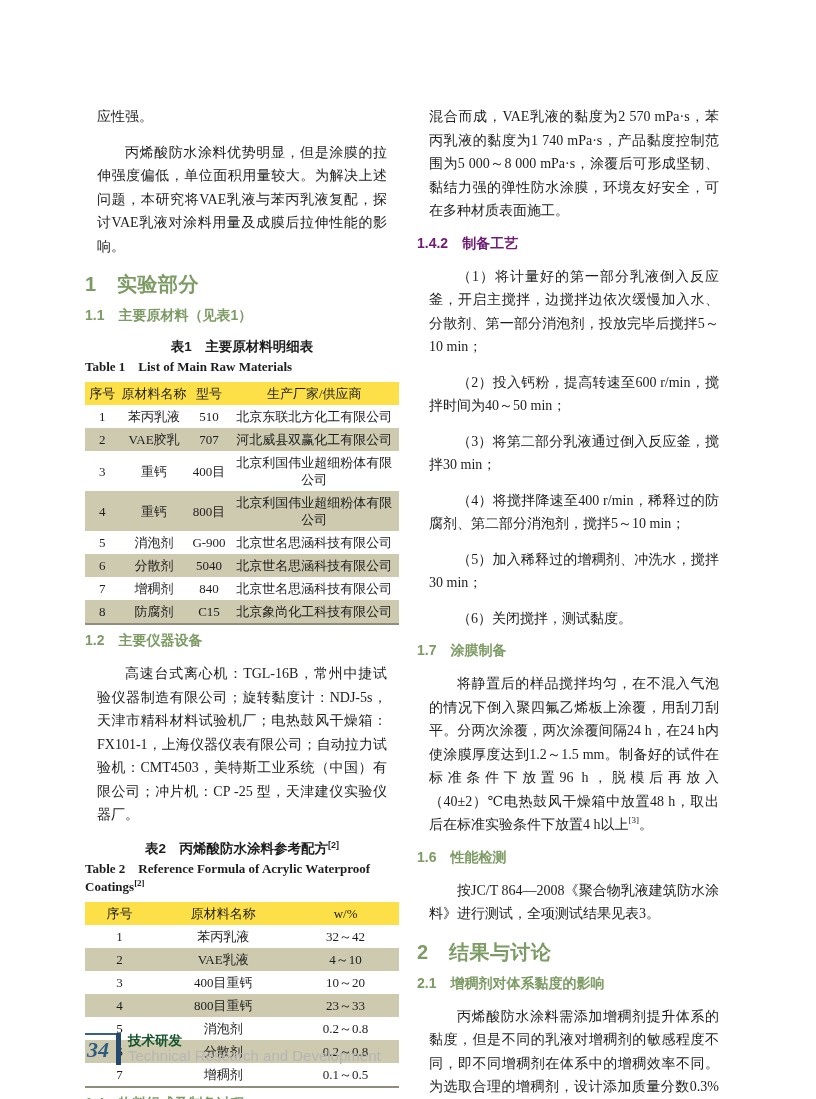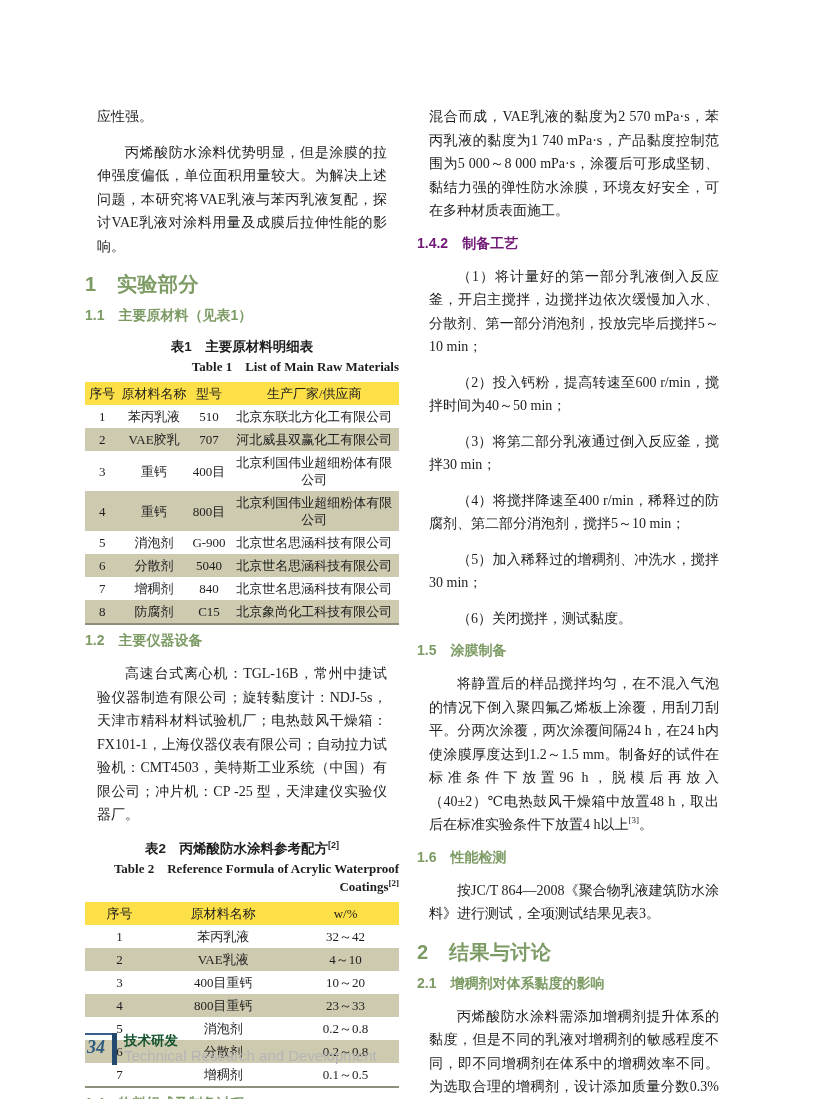--- a/index.html
+++ b/index.html
@@ -39,21 +39,21 @@
   .h3 {
     font-family:"Liberation Sans","DejaVu Sans",sans-serif;
     font-size:14px; font-weight:bold; color:#701a75; margin:5px 0 3px;
   }
   
   .table-caption-zh {
     text-align:center; font-family:"Liberation Sans","DejaVu Sans",sans-serif;
     font-weight:bold; font-size:13.5px; margin:12px 0 2px; line-height:19px; text-indent:0;
   }
   .table-caption-en {
-    text-align:right; font-weight:bold; font-size:13px;
+    text-align:left; font-weight:bold; font-size:13px;
     margin:0 0 6px; line-height:18px; text-indent:0;
   }
   table {
     width:100%; border-collapse:collapse; font-size:13px; line-height:17px;
     border-bottom:2px solid #8f8d7c; margin-bottom:6px;
   }
   th, td { text-align:center; padding:3px 2px; font-weight:normal; vertical-align:middle; }
   thead tr { background:#fde047; }
   tbody tr:nth-child(even) { background:#cdcab0; }
   #table1 th:nth-child(1), #table1 td:nth-child(1) { width:11%; }
@@ -65,21 +65,21 @@
   #table2 th:nth-child(3), #table2 td:nth-child(3) { width:34%; }
   
   .page-footer {
     position:absolute; left:85px; top:1031px;
     display:flex; align-items:flex-start;
   }
   .footer-pagenum {
     border-top:2px solid #38608a; padding:2px 7px 0 2px; margin-top:2px;
   }
   .footer-num {
-    font-style:italic; font-weight:bold; font-size:18px; color:#2d5b82;
+    font-style:italic; font-weight:bold; font-size:22px; color:#2d5b82;
     font-family:"Liberation Serif","DejaVu Serif",serif;
   }
   .footer-bar { width:5px; height:32px; background:#24496e; margin:2px 7px 0 0; }
   .footer-zh {
     font-family:"Liberation Sans","DejaVu Sans",sans-serif;
     font-weight:bold; font-size:13.5px; color:#14532d; line-height:16px; margin-top:2px;
   }
   .footer-en {
     font-family:"Liberation Sans","DejaVu Sans",sans-serif;
     font-size:15px; color:#b5b5b5; line-height:13px;
@@ -225,21 +225,21 @@
       <p>混合而成，VAE乳液的黏度为2 570 mPa·s，苯丙乳液的黏度为1 740 mPa·s，产品黏度控制范围为5 000～8 000 mPa·s，涂覆后可形成坚韧、黏结力强的弹性防水涂膜，环境友好安全，可在多种材质表面施工。</p>
 
       <div class="h3">1.4.2　制备工艺</div>
       <p class="indent">（1）将计量好的第一部分乳液倒入反应釜，开启主搅拌，边搅拌边依次缓慢加入水、分散剂、第一部分消泡剂，投放完毕后搅拌5～10 min；</p>
       <p class="indent">（2）投入钙粉，提高转速至600 r/min，搅拌时间为40～50 min；</p>
       <p class="indent">（3）将第二部分乳液通过倒入反应釜，搅拌30 min；</p>
       <p class="indent">（4）将搅拌降速至400 r/min，稀释过的防腐剂、第二部分消泡剂，搅拌5～10 min；</p>
       <p class="indent">（5）加入稀释过的增稠剂、冲洗水，搅拌30 min；</p>
       <p class="indent">（6）关闭搅拌，测试黏度。</p>
 
-      <div class="h2">1.5　涂膜制备</div>
+      <div class="h2">1.7　涂膜制备</div>
       <p class="indent"><span>将静置后的样品搅拌均匀，在不混入气泡的情况下倒入聚四氟乙烯板上涂覆，用刮刀刮平。分两次涂覆，两次涂覆间隔24 h，在24 h内使涂膜厚度达到1.2～1.5 mm。制备好的试件在标准条件下放置96 h，脱模后再放入（40±2）℃电热鼓风干燥箱中放置48 h，取出后在标准实验条件下放置4 h以上</span><sup class="ref">[3]</sup><span>。</span></p>
 
       <div class="h2">1.6　性能检测</div>
       <p class="indent">按JC/T 864—2008《聚合物乳液建筑防水涂料》进行测试，全项测试结果见表3。</p>
 
       <div class="h1">2　结果与讨论</div>
       <div class="h2">2.1　增稠剂对体系黏度的影响</div>
       <p class="indent">丙烯酸防水涂料需添加增稠剂提升体系的黏度，但是不同的乳液对增稠剂的敏感程度不同，即不同增稠剂在体系中的增稠效率不同。为选取合理的增稠剂，设计添加质量分数0.3%的丙烯酸增稠剂、聚氨酯增稠剂、聚氨酯与丙烯酸复合增稠剂（1：1）。从图1可以看出随着增稠剂用量的增加，体系黏度均呈增长趋势，但是聚氨酯增稠剂的增稠效率明显优于丙烯酸增稠剂。随着增稠剂用量的增加，两种增稠剂的增稠效率逐步降低，只使用一种增稠剂无法高效达到目标黏度（目标黏度为5 000～8 000 mPa·s）。这是因为聚氨酯增稠剂的分子结构中引入了亲水基团和疏水基团，使其呈现出一定的表面活性剂的性质。当它的水溶液浓度超过某一特定浓度时，形成胶束，胶束和聚合物粒子缔合形成网状结构，使体系黏度增加。另一方面，一个分子带几个胶束，降低了水分子的迁移性，使水相黏度也提高。但由于其独特的胶束增稠机理，体系中水的占比较大时，不利于整体黏度的提升。丙烯酸</p>
     </div>
 

